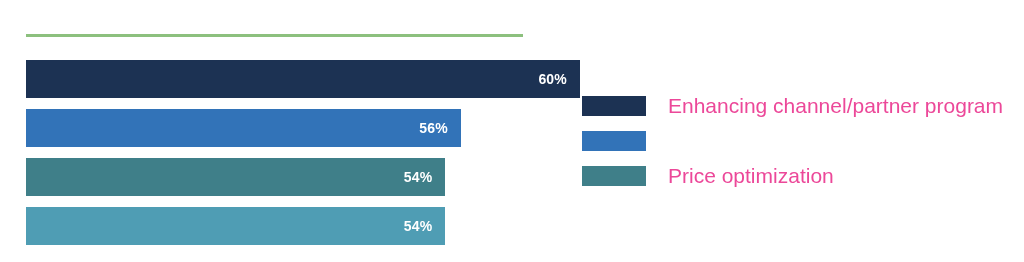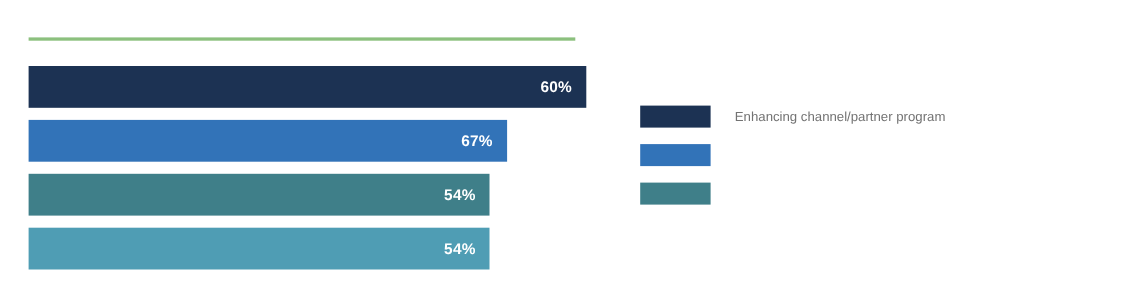--- a/index.html
+++ b/index.html
@@ -96,22 +96,22 @@
     align-items: center;
     height: 35px;
   }
   .legend-swatch {
     width: 64px;
     height: 20px;
     flex: 0 0 auto;
   }
   .legend-label {
     margin-left: 22px;
-    font-size: 12px;
-    color: #737373;
+    font-size: 21px;
+    color: #ec4899;
     line-height: 20px;
     white-space: nowrap;
   }
 </style>
 </head>
 <body>
 
 <div id="figure">
 
   <div id="plot">
@@ -123,27 +123,27 @@
       <span class="tick-label"></span>
       <span class="tick-label"></span>
       <span class="tick-label"></span>
       <span class="tick-label"></span>
     </div>
 
     <div id="axis-top-line" style="background: rgb(140, 192, 126);"></div>
 
     <div id="bars">
       <div class="bar-row">
-        <div class="bar" style="width: 507px; background: rgb(28, 50, 83); text-align: center;">
+        <div class="bar" style="width: 554px; background: rgb(28, 50, 83); text-align: center;">
           <span class="bar-value">60%</span>
         </div>
       </div>
       <div class="bar-row">
         <div class="bar" style="width: 434.875px; background: rgb(50, 115, 184);">
-          <span class="bar-value">67%</span>
+          <span class="bar-value">56%</span>
         </div>
       </div>
       <div class="bar-row">
         <div class="bar" style="width: 419.344px; background: rgb(63, 127, 137);">
           <span class="bar-value">54%</span>
         </div>
       </div>
       <div class="bar-row">
         <div class="bar" style="width: 419.344px; background: rgb(79, 157, 180);">
           <span class="bar-value">54%</span>
@@ -156,16 +156,17 @@
   <div id="legend">
     <div class="legend-row">
       <span class="legend-swatch" style="background: rgb(28, 50, 83);"></span>
       <span class="legend-label">Enhancing channel/partner program</span>
     </div>
     <div class="legend-row">
       <span class="legend-swatch" style="background: rgb(50, 115, 184);"></span>
     </div>
     <div class="legend-row">
       <span class="legend-swatch" style="background: rgb(63, 127, 137);"></span>
+      <span class="legend-label">Price optimization</span>
     </div>
   </div>
 
 </div>
 
 </body></html>

